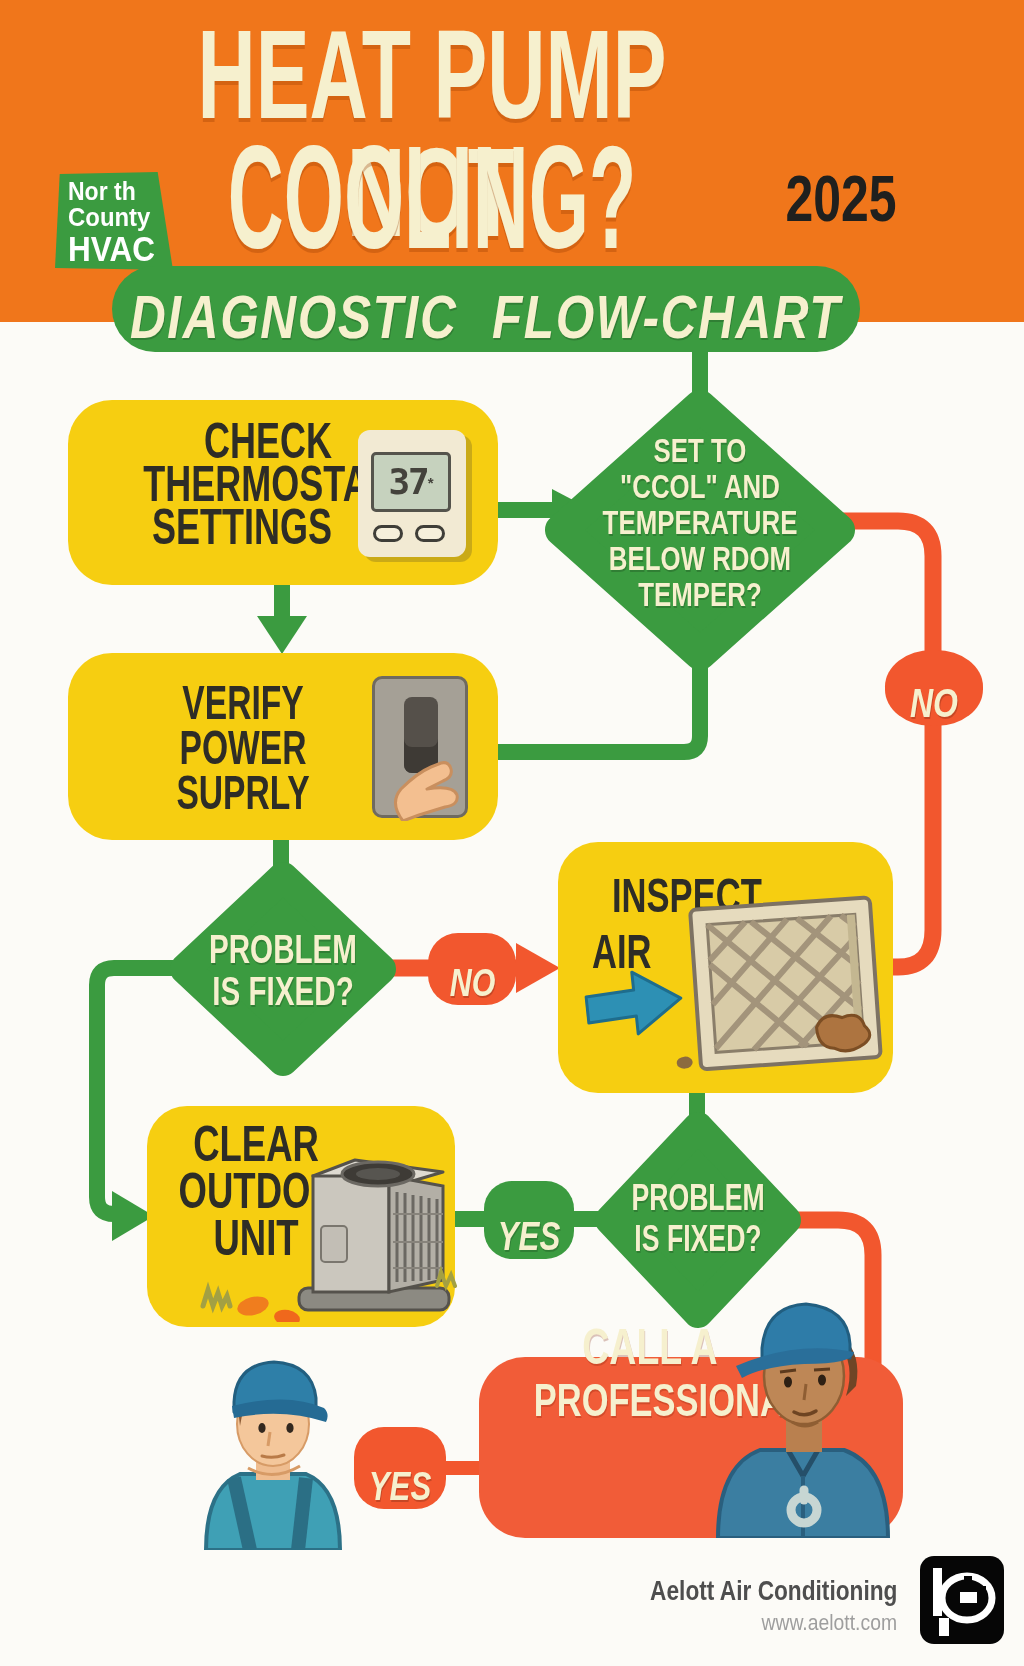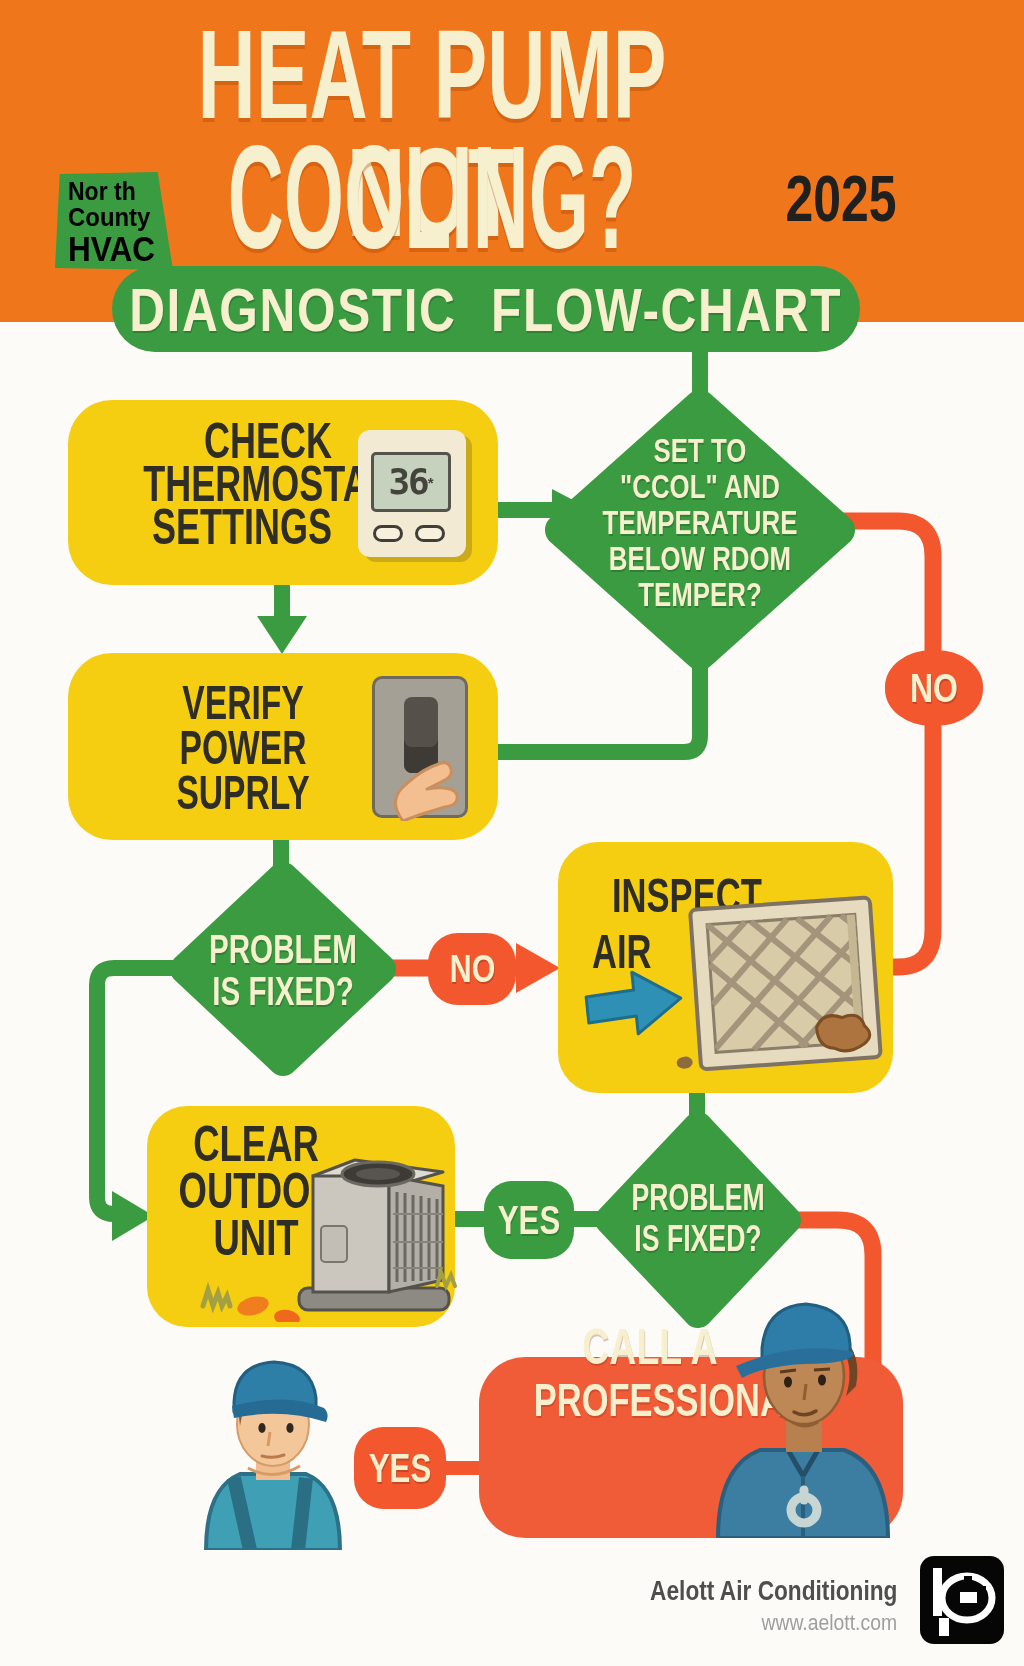--- a/index.html
+++ b/index.html
@@ -10,41 +10,41 @@
   }
   .abs { position:absolute; }
   .cream { color:#F6F0CE; }
   .dark  { color:#2E2D26; }
   
   .cx { display:block; white-space:nowrap; }
   .ctr { text-align:center; }
   .rgt { text-align:right; }
   .node { position:absolute; box-sizing:border-box; }
   .yellow-box { background:#F6CE11; border-radius:44px; }
-  .badge { display:flex; align-items:center; justify-content:center; }
+  .badge { display:flex; align-items:flex-end; justify-content:center;font-style:italic; }
   .badge span { text-shadow:1px 2px 0 rgba(0,0,0,.18); }
   .dtx { position:absolute; text-align:center; color:#F6F0CE; text-shadow:1px 2px 0 rgba(0,0,0,.18); }
   svg { display:block; }
 </style>
 </head>
 <body>
 
 <div id="stage">
 
   <div class="abs" style="left:0;top:0;width:1024px;height:322px;background:#F0761B;"></div>
 
   <div class="abs cream ctr" style="left:0;top:16px;width:864px;font-size:126px;line-height:118px;transform:scaleX(.64);transform-origin:50% 50%;text-shadow:0 4px 0 rgba(150,55,0,.30);">
     <span>HEAT PUMP NOT</span></div>
   <div class="abs cream ctr" style="left:0;top:132px;width:864px;font-size:146px;line-height:132px;transform:scaleX(.53);transform-origin:50% 50%;text-shadow:0 4px 0 rgba(150,55,0,.30);">
     <span>COOLING?</span></div>
 
   <div class="abs ctr" style="left:770px;top:162px;width:140px;font-size:64px;color:#20201E;transform:scaleX(.78);transform-origin:50% 50%;">
     <span>2025</span></div>
 
-  <div class="abs" style="left:55px;top:172px;width:118px;height:98px;background:#3B9B40;clip-path:polygon(4% 2%,87% 0%,100% 100%,0% 98%);padding:6px 0 0 13px;box-sizing:border-box;color:#000000;">
+  <div class="abs" style="left:55px;top:172px;width:118px;height:98px;background:#3B9B40;clip-path:polygon(4% 2%,87% 0%,100% 100%,0% 98%);padding:6px 0 0 13px;box-sizing:border-box;color:#ffffff;">
     <div class="cx" style="font-size:25px;line-height:26px;transform:scaleX(.92);transform-origin:0 50%;"><span>Nor th</span></div>
     <div class="cx" style="font-size:26px;line-height:27px;transform:scaleX(.92);transform-origin:0 50%;"><span>County</span></div>
     <div class="cx" style="font-size:35px;line-height:36px;transform:scaleX(.90);transform-origin:0 50%;"><span>HVAC</span></div>
   </div>
 
   <div class="node badge" style="left:112px;top:266px;width:748px;height:86px;background:#3B9B40;border-radius:43px;">
     <span class="cream cx" style="font-size:62px;letter-spacing:2px;word-spacing:24px;transform:scaleX(.80);transform-origin:50% 50%;">DIAGNOSTIC FLOW-CHART</span>
   </div>
 
   <svg class="abs" style="left:0;top:0;" width="1024" height="1666" viewBox="0 0 1024 1666" fill="none">
@@ -77,21 +77,21 @@
 
   <div class="node yellow-box" style="left:68px;top:400px;width:430px;height:185px;"></div>
   <div class="abs dark rgt" style="left:70px;top:420px;width:262px;font-size:50px;line-height:43px;transform:scaleX(.72);transform-origin:100% 50%;">
     <span class="cx">CHECK</span>
     <span class="cx">THERMOSTAT</span>
     <span class="cx">SETTINGS</span>
   </div>
 
   <div class="abs" style="left:358px;top:430px;width:108px;height:127px;background:#F2EAD3;border-radius:12px;box-shadow:6px 5px 0 rgba(90,80,40,.28);">
     <div class="abs" style="left:13px;top:22px;width:80px;height:60px;background:#C6D2BE;border:3px solid #55544C;border-radius:5px;box-sizing:border-box;text-align:center;">
-      <span style="font-family:'DejaVu Sans Mono',monospace;font-size:36px;line-height:54px;color:#44433C;letter-spacing:-2px;">36</span><sup style="font-size:15px;color:#44433C;">*</sup>
+      <span style="font-family:'DejaVu Sans Mono',monospace;font-size:36px;line-height:54px;color:#44433C;letter-spacing:-2px;">37</span><sup style="font-size:15px;color:#44433C;">*</sup>
     </div>
     <div class="abs" style="left:15px;top:95px;width:30px;height:17px;background:#F6F0DC;border:3px solid #3F3E38;border-radius:9px;box-sizing:border-box;"></div>
     <div class="abs" style="left:57px;top:95px;width:30px;height:17px;background:#F6F0DC;border:3px solid #3F3E38;border-radius:9px;box-sizing:border-box;"></div>
   </div>
 
   <svg class="abs" style="left:545px;top:390px;" width="310" height="280" viewBox="0 0 310 280">
     <polygon points="155,16 294,140 155,264 16,140" fill="#3B9B40" stroke="#3B9B40" stroke-width="32" stroke-linejoin="round"></polygon>
   </svg>
   <div class="dtx" style="left:560px;top:432px;width:280px;font-size:34px;line-height:36px;transform:scaleX(.76);transform-origin:50% 50%;">
     <span class="cx">SET TO</span>

